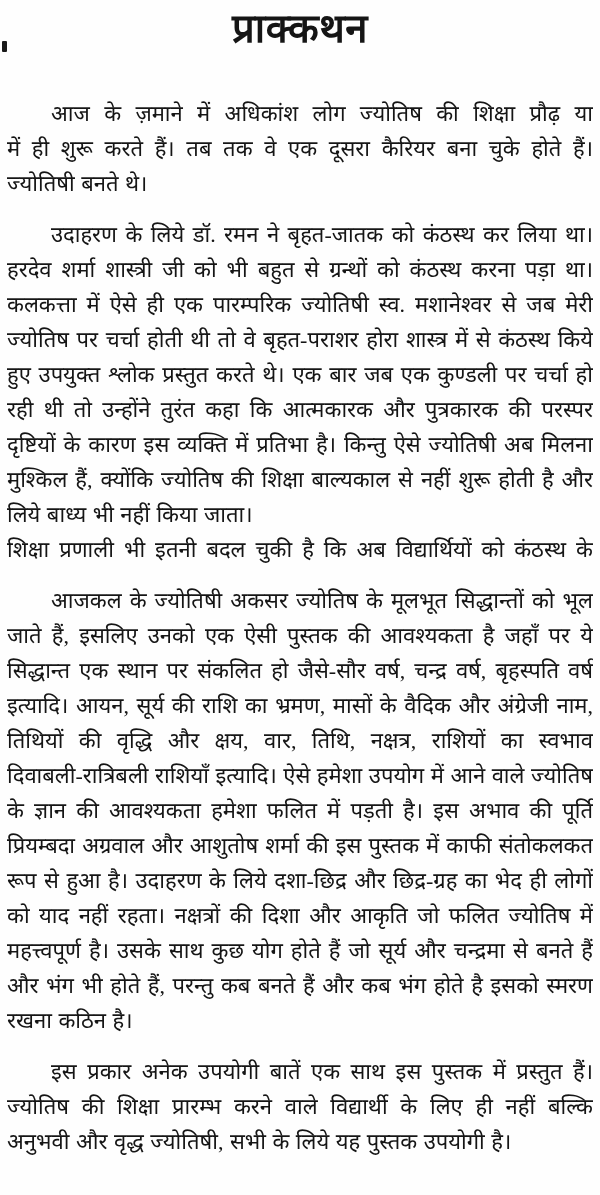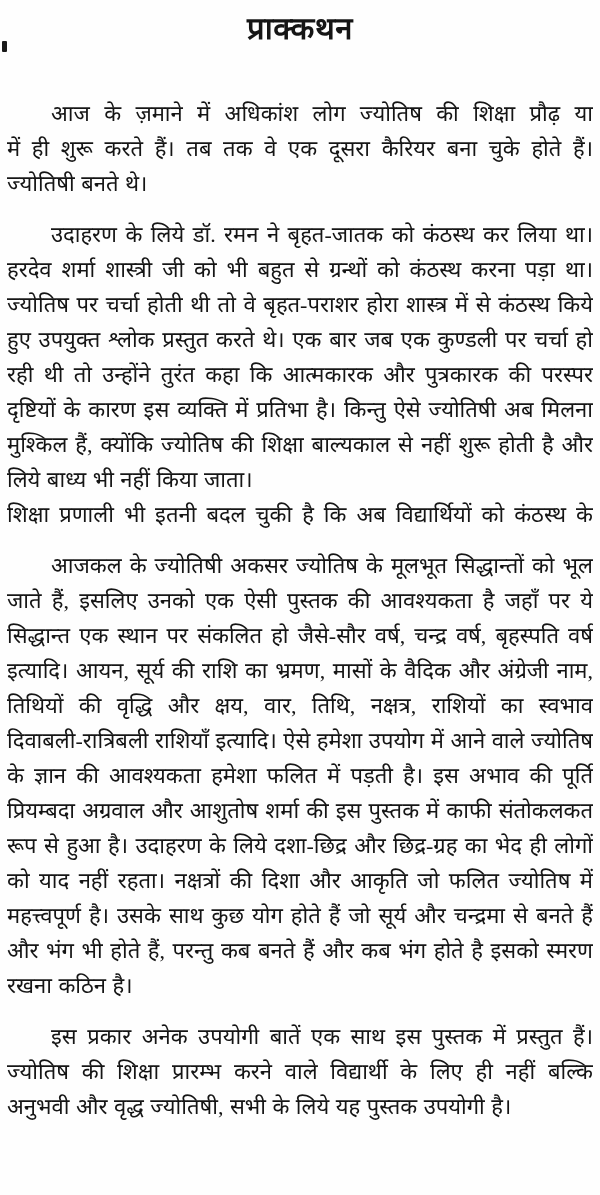--- a/index.html
+++ b/index.html
@@ -15,21 +15,21 @@
     background: #fefefe;
     color: #151515;
     font-family: "Liberation Serif", "DejaVu Serif", serif;
     box-sizing: border-box;
     padding: 4px 7px 0 7px;
     overflow: hidden;
   }
   .title {
     margin: 0 0 42px 0;
     text-align: center;
-    font-size: 31px;
+    font-size: 40px;
     line-height: 50px;
     font-weight: 700;
     letter-spacing: 0.5px;
   }
   .para {
     margin: 0 0 16px 0;
   }
   .para:last-child {
     margin-bottom: 16px;
   }
@@ -68,20 +68,21 @@
 
   <div class="para">
     <div class="line first">आज के ज़माने में अधिकांश लोग ज्योतिष की शिक्षा प्रौढ़ या वृद्धावस्था</div>
     <div class="line">में ही शुरू करते हैं। तब तक वे एक दूसरा कैरियर बना चुके होते हैं।</div>
     <div class="line last">ज्योतिषी बनते थे।</div>
   </div>
 
   <div class="para">
     <div class="line first">उदाहरण के लिये डॉ. रमन ने बृहत-जातक को कंठस्थ कर लिया था।</div>
     <div class="line">हरदेव शर्मा शास्त्री जी को भी बहुत से ग्रन्थों को कंठस्थ करना पड़ा था।</div>
+    <div class="line">कलकत्ता में ऐसे ही एक पारम्परिक ज्योतिषी स्व. मशानेश्वर से जब मेरी</div>
     <div class="line">ज्योतिष पर चर्चा होती थी तो वे बृहत-पराशर होरा शास्त्र में से कंठस्थ किये</div>
     <div class="line">हुए उपयुक्त श्लोक प्रस्तुत करते थे। एक बार जब एक कुण्डली पर चर्चा हो</div>
     <div class="line">रही थी तो उन्होंने तुरंत कहा कि आत्मकारक और पुत्रकारक की परस्पर</div>
     <div class="line">दृष्टियों के कारण इस व्यक्ति में प्रतिभा है। किन्तु ऐसे ज्योतिषी अब मिलना</div>
     <div class="line">मुश्किल हैं, क्योंकि ज्योतिष की शिक्षा बाल्यकाल से नहीं शुरू होती है और</div>
     <div class="line last">लिये बाध्य भी नहीं किया जाता।</div>
     <div class="line">शिक्षा प्रणाली भी इतनी बदल चुकी है कि अब विद्यार्थियों को कंठस्थ के</div>
   </div>
 
   <div class="para">

